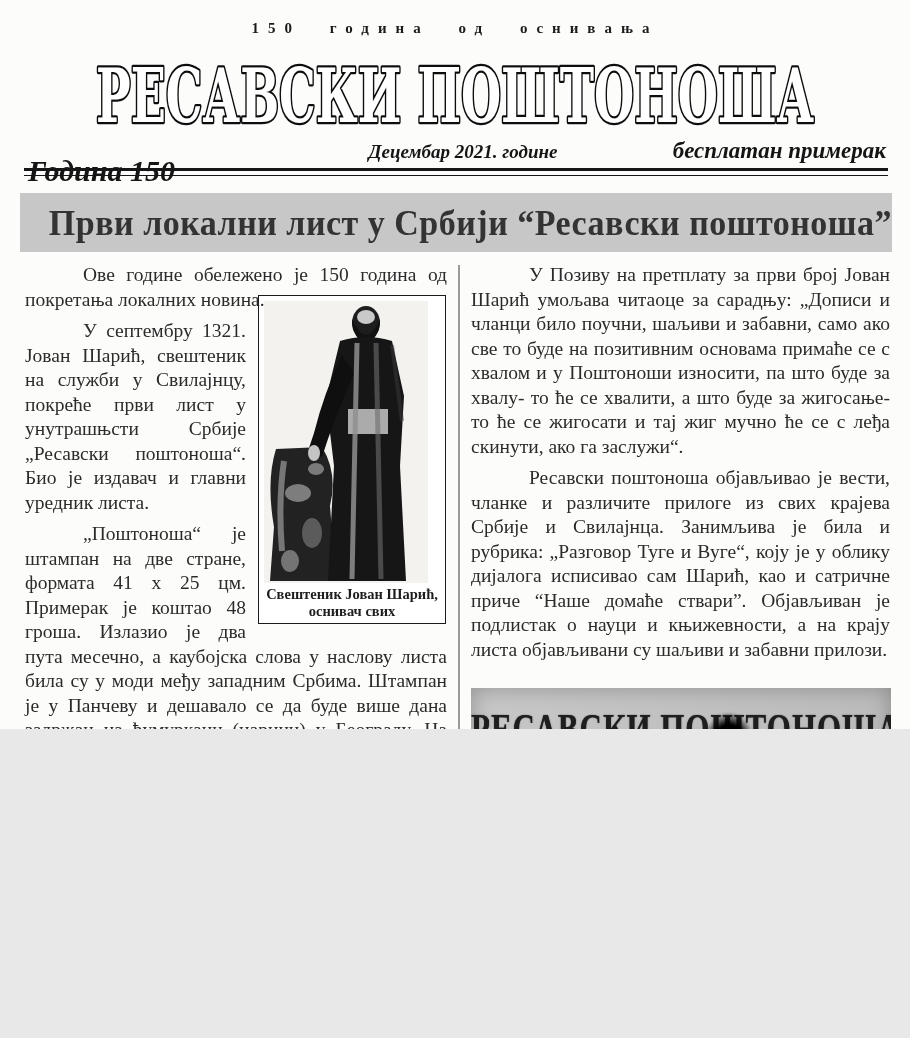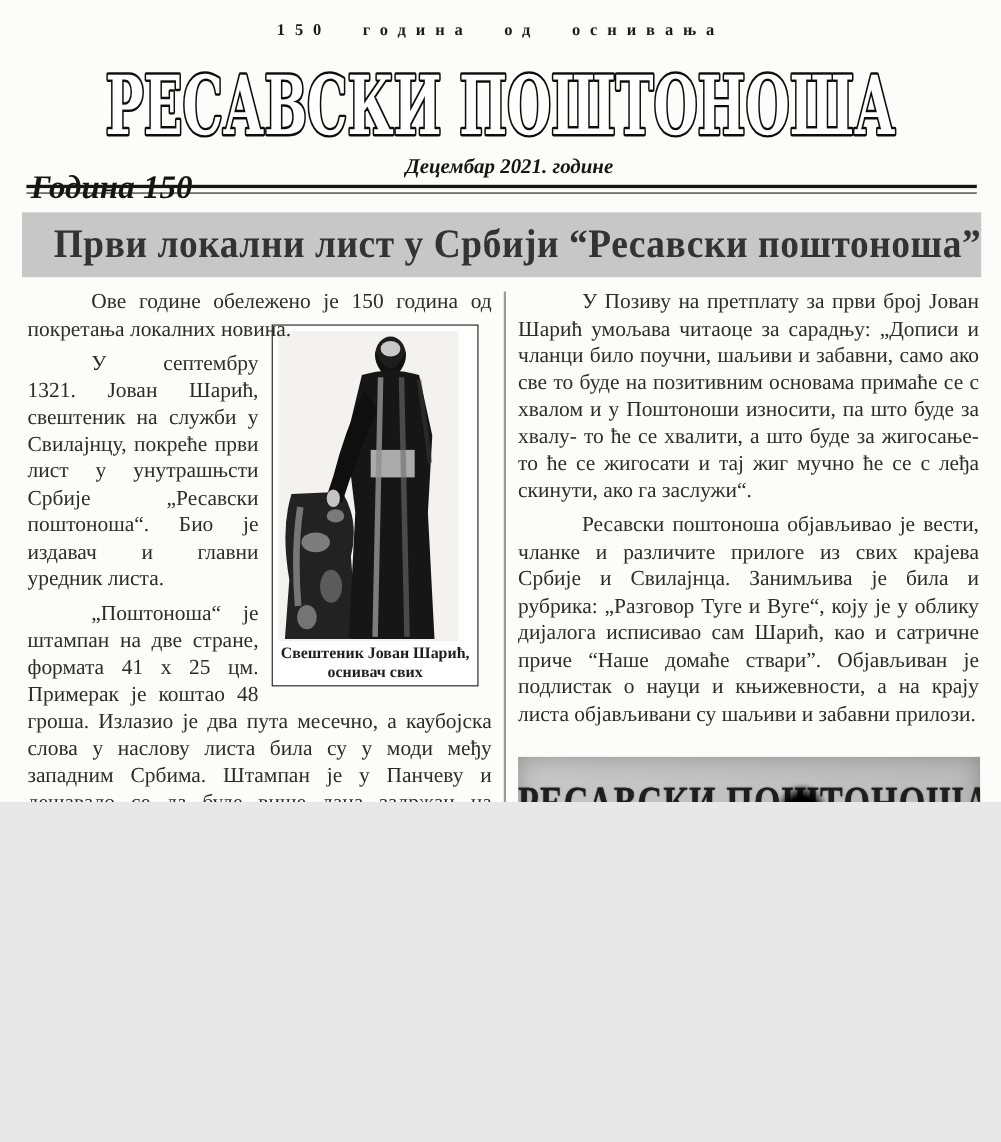--- a/index.html
+++ b/index.html
@@ -155,35 +155,36 @@
 
   <div class="overline">150 година од оснивања</div>
 
   <svg class="masthead-svg" width="910" height="100" viewBox="0 0 910 100">
     <text x="455" y="76" text-anchor="middle" font-size="66" fill="#ffffff" stroke="#0d0d0d" stroke-width="4" stroke-linejoin="round" paint-order="stroke" textLength="718" lengthAdjust="spacingAndGlyphs" transform="translate(0,8) scale(1,1.12) translate(0,-8)">РЕСАВСКИ ПОШТОНОША</text>
   </svg>
 
   <div class="date-row">
     <span class="left">Година 150</span>
     <span class="center">Децембар 2021. године</span>
+    <span class="right">бесплатан примерак</span>
   </div>
 
   <div class="double-rule"></div>
 
   <div class="headline-box">
     <h1>Први локални лист у Србији “Ресавски поштоноша”</h1>
   </div>
 
   <div class="body-area">
     <div class="col-divider"></div>
 
     <div class="col-left">
       <p>Ове године обележено је 150 година од покретања локалних новина.</p>
 
-      <figure class="priest-figure" style="margin:-24px 12px 4px 12px;display:block">
+      <figure class="priest-figure" style="margin:-24px 1px 4px 12px;display:block">
         <svg viewBox="0 0 164 282">
           <rect width="164" height="282" fill="#f3f2ef"></rect>
 
           <path d="M12 148 Q2 180 10 226 L6 280 L72 280 L66 205 Q74 172 58 146 Z" fill="#222"></path>
           <path d="M20 160 Q14 200 18 250" stroke="#8d8d8d" stroke-width="6" fill="none" opacity=".8"></path>
           <ellipse cx="34" cy="192" rx="13" ry="9" fill="#9c9c9c" opacity=".75"></ellipse>
           <ellipse cx="48" cy="232" rx="10" ry="15" fill="#7b7b7b" opacity=".65"></ellipse>
           <ellipse cx="26" cy="260" rx="9" ry="11" fill="#ababab" opacity=".6"></ellipse>
           <ellipse cx="52" cy="168" rx="8" ry="6" fill="#b5b5b5" opacity=".6"></ellipse>
 

